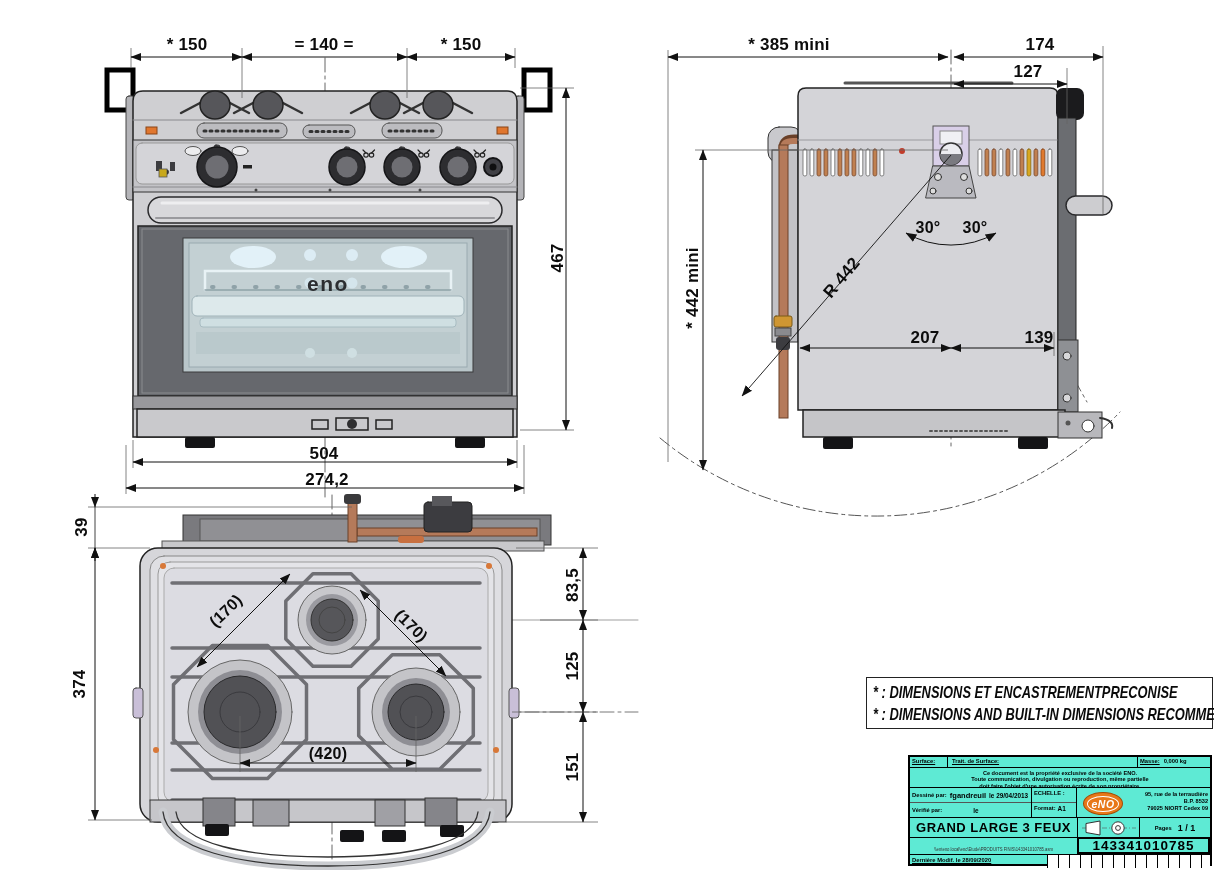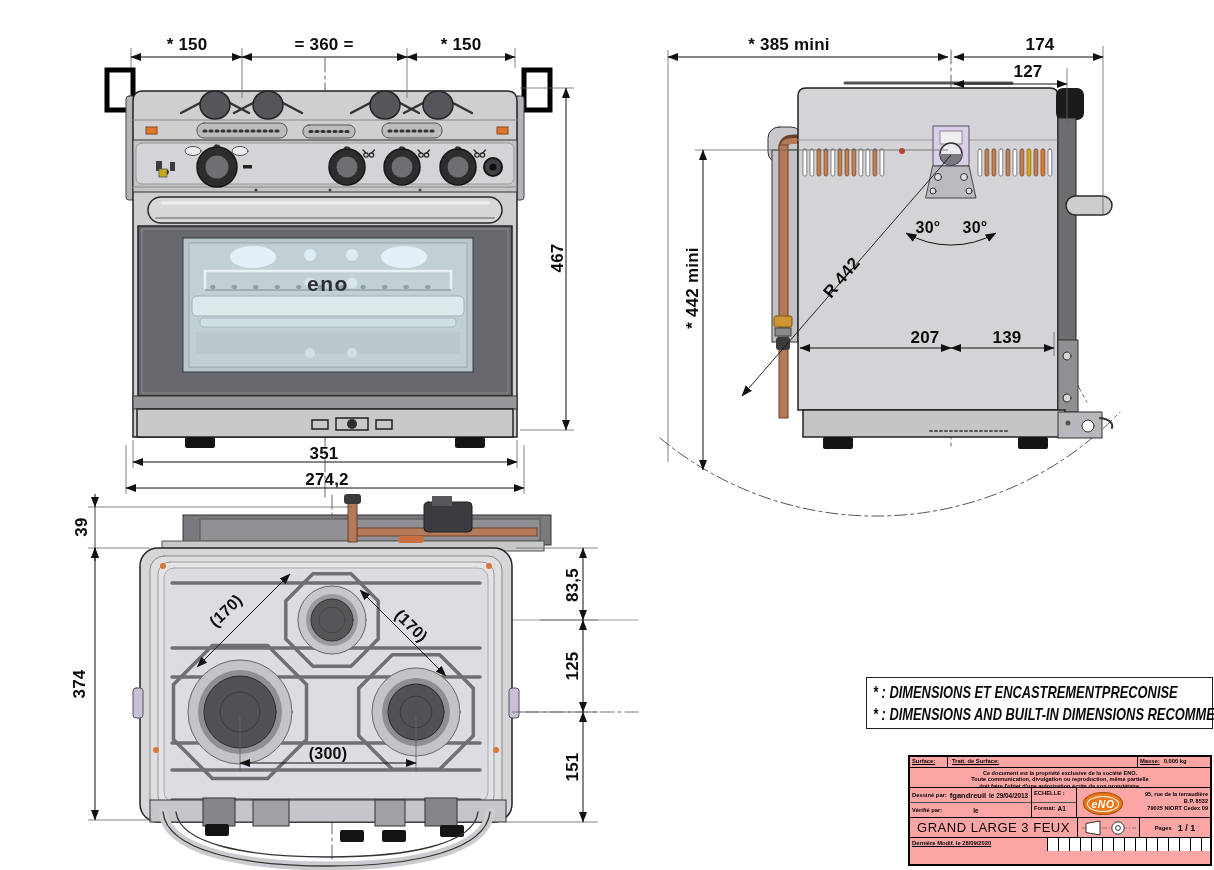--- a/index.html
+++ b/index.html
@@ -15,32 +15,32 @@
   .rm50{transform:translate(-50%,-50%) rotate(-50deg);}
   .oven-logo{position:absolute;transform:translate(-50%,-50%);font-weight:bold;font-size:21px;
        color:#2b2d30;letter-spacing:1.5px;}
   
   .notes{position:absolute;left:866px;top:677px;width:347px;height:52px;box-sizing:border-box;
        border:1.5px solid #222;background:#fff;padding:3px 6px;}
   .note-line{font-style:italic;font-weight:bold;font-size:16.5px;white-space:nowrap;
        transform:scaleX(0.78);transform-origin:left center;line-height:22px;color:#0a0a0a;}
   
   .tb{position:absolute;left:908px;top:755px;width:304px;height:111px;box-sizing:border-box;
-      border:2px solid #000;background:#fca5a5;font-size:6px;color:#000;}
+      border:2px solid #000;background:#5eead4;font-size:6px;color:#000;}
   .tb *{box-sizing:border-box;}
   .tb .row{display:flex;width:100%;}
   .tb .cell{position:relative;border-right:1px solid #000;overflow:hidden;}
   .tb .cell:last-child{border-right:none;}
   .tb .rowb{border-bottom:1px solid #000;}
   .u{text-decoration:underline;}
   .tb .lab{font-size:5.8px;font-weight:bold;}
   .tb .notice{font-size:5.6px;font-weight:bold;text-align:center;line-height:6.4px;padding-top:2px;}
   .tb .name{font-size:7.5px;font-weight:bold;}
   .tb .date{font-size:6.4px;font-weight:bold;}
-  .tb .title{font-size:13px;font-weight:normal;text-align:center;letter-spacing:0.5px;}
+  .tb .title{font-size:13px;font-weight:bold;text-align:center;letter-spacing:0.5px;}
   .tb .pn{font-size:13.5px;font-weight:bold;text-align:center;letter-spacing:1px;}
   .tb .path{font-size:4.6px;color:#333;text-align:center;white-space:nowrap;transform:scaleX(0.92);}
   .logo-ell{position:absolute;left:6px;top:4px;width:40px;height:23px;border-radius:50%;
       background:#e87818;border:1px solid #a04c08;display:flex;align-items:center;justify-content:center;}
   .logo-in{position:absolute;left:3px;top:2.5px;right:3px;bottom:2.5px;border:1.3px solid #fff;
       border-radius:50%;display:flex;align-items:center;justify-content:center;}
   .logo-txt{color:#fff;font-weight:bold;font-style:italic;font-size:10.5px;letter-spacing:0.5px;}
   .ticks{background:repeating-linear-gradient(90deg,#fff 0 10px,#000 10px 11px);}
 </style>
 </head>
@@ -369,45 +369,45 @@
     <line x1="583" y1="620" x2="583" y2="712" marker-start="url(#arw)" marker-end="url(#arw)"></line>
     <line x1="583" y1="712" x2="583" y2="822" marker-start="url(#arw)" marker-end="url(#arw)"></line>
     <line x1="240" y1="763" x2="416" y2="763" marker-start="url(#arw)" marker-end="url(#arw)"></line>
     <line x1="197" y1="667" x2="290" y2="574" marker-start="url(#arw)" marker-end="url(#arw)"></line>
     <line x1="360" y1="590" x2="446" y2="676" marker-start="url(#arw)" marker-end="url(#arw)"></line>
   </g>
 </g>
 </svg>
 
 <div class="lbl" style="left:187px;top:45px">* 150</div>
-<div class="lbl" style="left:324px;top:45px">= 360 =</div>
+<div class="lbl" style="left:324px;top:45px">= 140 =</div>
 <div class="lbl" style="left:461px;top:45px">* 150</div>
 <div class="lbl r90" style="left:558px;top:258px">467</div>
-<div class="lbl" style="left:324px;top:454px">351</div>
+<div class="lbl" style="left:324px;top:454px">504</div>
 <div class="lbl" style="left:327px;top:480px">274,2</div>
 <div class="oven-logo" style="left:328px;top:284px">eno</div>
 
 <div class="lbl" style="left:789px;top:45px">* 385  mini</div>
 <div class="l bl lbl" style="left:1040px;top:45px">174</div>
 <div class="lbl" style="left:1028px;top:72px">127</div>
 <div class="lbl r90" style="left:693px;top:288px">* 442 mini</div>
 <div class="lbl sm" style="left:928px;top:228px">30°</div>
 <div class="lbl sm" style="left:975px;top:228px">30°</div>
 <div class="lbl rm50" style="left:842px;top:278px">R 442</div>
 <div class="lbl" style="left:925px;top:338px">207</div>
-<div class="lbl" style="left:1007px;top:338px">139</div>
+<div class="lbl" style="left:1039px;top:338px">139</div>
 
 <div class="lbl r90" style="left:82px;top:527px">39</div>
 <div class="lbl r90" style="left:80px;top:684px">374</div>
 <div class="lbl r90" style="left:573px;top:585px">83,5</div>
 <div class="lbl r90" style="left:573px;top:666px">125</div>
 <div class="lbl r90" style="left:573px;top:767px">151</div>
 <div class="lbl sm rm44" style="left:226px;top:611px">(170)</div>
 <div class="lbl sm rp44" style="left:411px;top:626px">(170)</div>
-<div class="lbl sm" style="left:328px;top:754px">(300)</div>
+<div class="lbl sm" style="left:328px;top:754px">(420)</div>
 
 <div class="notes">
   <div class="note-line">* : DIMENSIONS ET ENCASTREMENTPRECONISE</div>
   <div class="note-line">* : DIMENSIONS AND BUILT-IN DIMENSIONS RECOMMENDED</div>
 </div>
 
 <div class="tb">
 
   <div class="row rowb" style="height:11px">
     <div class="cell" style="width:38px;padding:1px 2px"><span class="lab u">Surface:</span></div>
@@ -468,20 +468,26 @@
         <circle cx="36" cy="8" r="6.2" fill="#fff" stroke="#333" stroke-width="1"></circle>
         <circle cx="36" cy="8" r="2.4" fill="none" stroke="#333" stroke-width="1"></circle>
       </svg>
     </div>
     <div class="cell" style="flex:1;display:flex;align-items:center;justify-content:center;gap:6px">
       <span class="lab">Pages</span>
       <span style="font-size:9px;font-weight:bold">1 / 1</span>
     </div>
   </div>
 
+  <div class="row rowb" style="height:17px">
+    <div class="cell" style="width:168px;display:flex;align-items:flex-end;justify-content:center;padding-bottom:2px">
+      <span class="path">\\enteno.local\enc\Etude\PRODUITS FINIS\143341010785.asm</span>
+    </div>
+    <div class="cell pn" style="flex:1;border:2px solid #000;margin:-1px 0 0 -1px;display:flex;align-items:center;justify-content:center">143341010785</div>
+  </div>
 
   <div class="row" style="height:13px">
     <div class="cell" style="width:138px;padding:2px 2px"><span class="lab u">Dernière Modif. le  28/09/2020</span></div>
     <div class="cell ticks" style="flex:1"></div>
   </div>
 </div>
 
 </div>
 
 </body></html>

